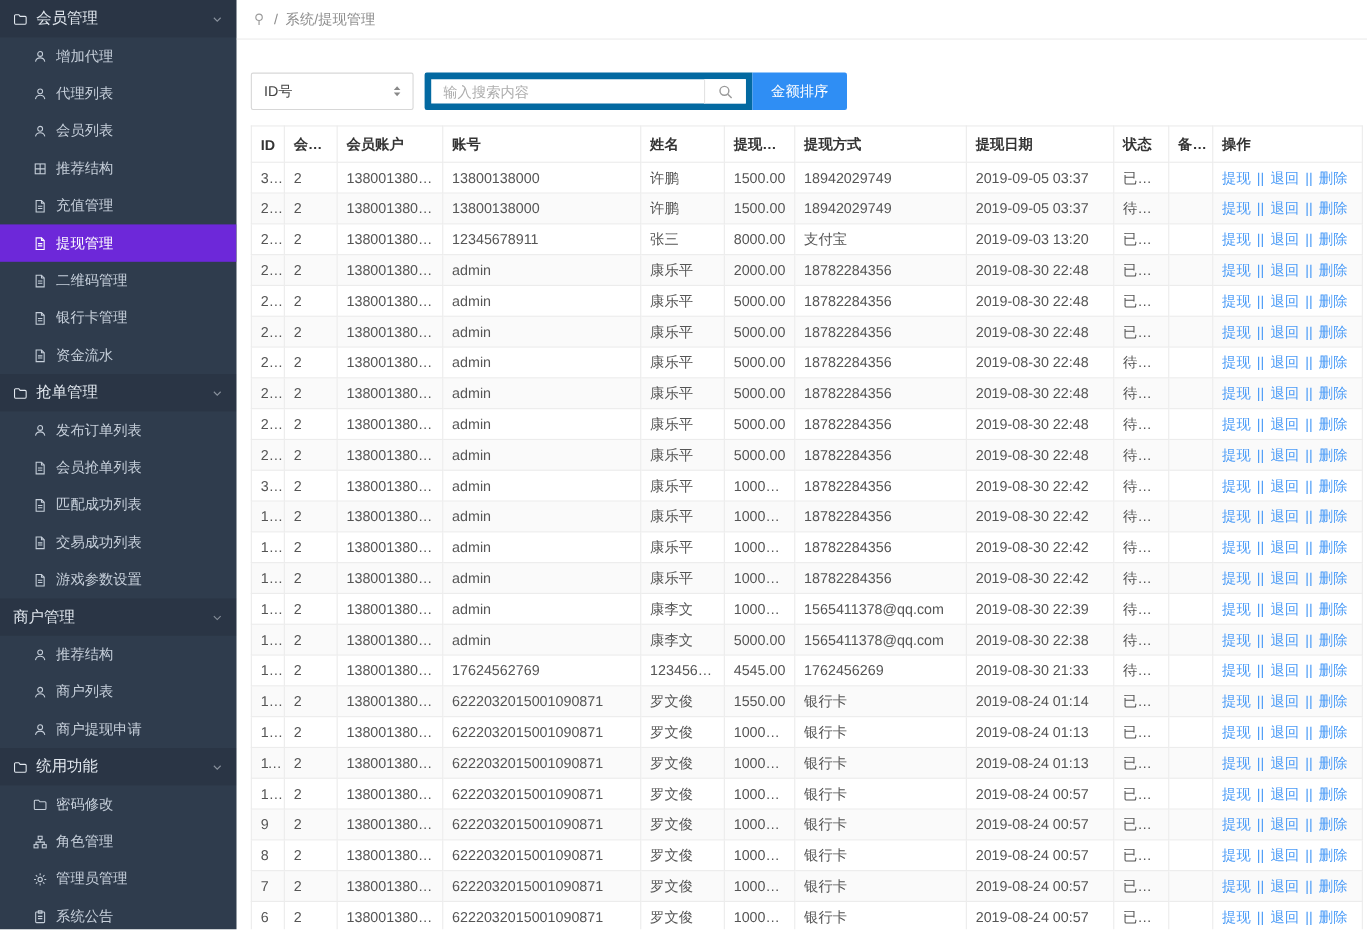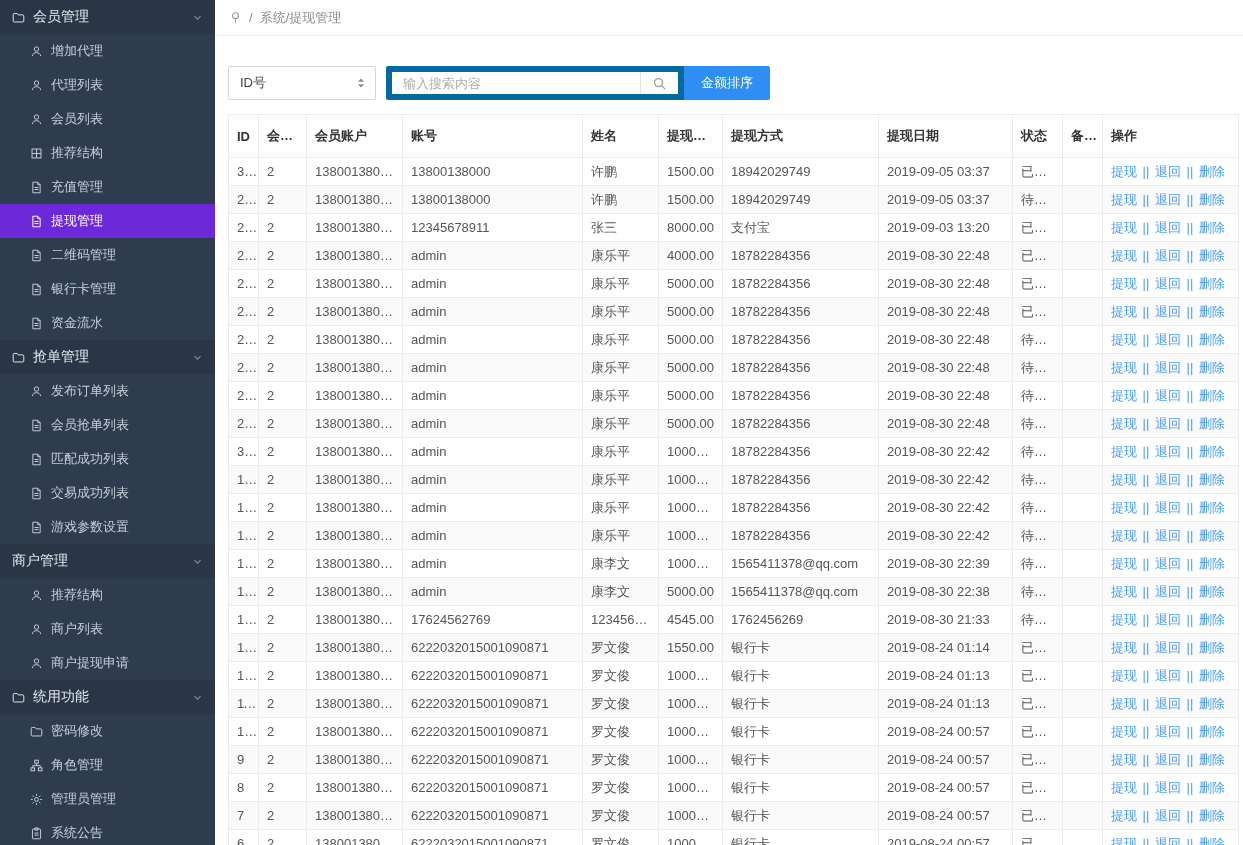--- a/index.html
+++ b/index.html
@@ -64,21 +64,21 @@
     height: 34px; padding: 0 17px; border: 0; background: #2f8ef4; color: #fff;
     font-size: 13px; cursor: pointer; font-family: inherit; border-radius: 0 2px 2px 0;
   }
 
   
   table { border-collapse: collapse; table-layout: fixed; width: 1010px; font-size: 13px; color: #555; }
   th, td {
     border: 1px solid #ececec; padding: 0 8px;
     white-space: nowrap; overflow: hidden; text-overflow: ellipsis; text-align: left;
   }
-  th { height: 43px; font-weight: bold; color: #333; background: #fff; }
+  th { height: 33px; font-weight: bold; color: #333; background: #fff; }
   td { height: 28px; }
   tbody tr:nth-child(even) { background: #fafafa; }
   .action-link { color: #4a9bf7; cursor: pointer; text-decoration: none; }
   .action-sep { color: #4a9bf7; margin: 0 2px; }
 </style>
 </head>
 <body>
 
 <div class="app">
 
@@ -439,21 +439,21 @@
               <td>已完成</td>
               <td></td>
               <td><a class="action-link">提现</a><span class="action-sep"> || </span><a class="action-link">退回</a><span class="action-sep"> || </span><a class="action-link">删除</a></td>
             </tr>
             <tr>
               <td>27</td>
               <td>2</td>
               <td>13800138000</td>
               <td>admin</td>
               <td>康乐平</td>
-              <td>4000.00</td>
+              <td>2000.00</td>
               <td>18782284356</td>
               <td>2019-08-30 22:48</td>
               <td>已完成</td>
               <td></td>
               <td><a class="action-link">提现</a><span class="action-sep"> || </span><a class="action-link">退回</a><span class="action-sep"> || </span><a class="action-link">删除</a></td>
             </tr>
             <tr>
               <td>26</td>
               <td>2</td>
               <td>13800138000</td>

